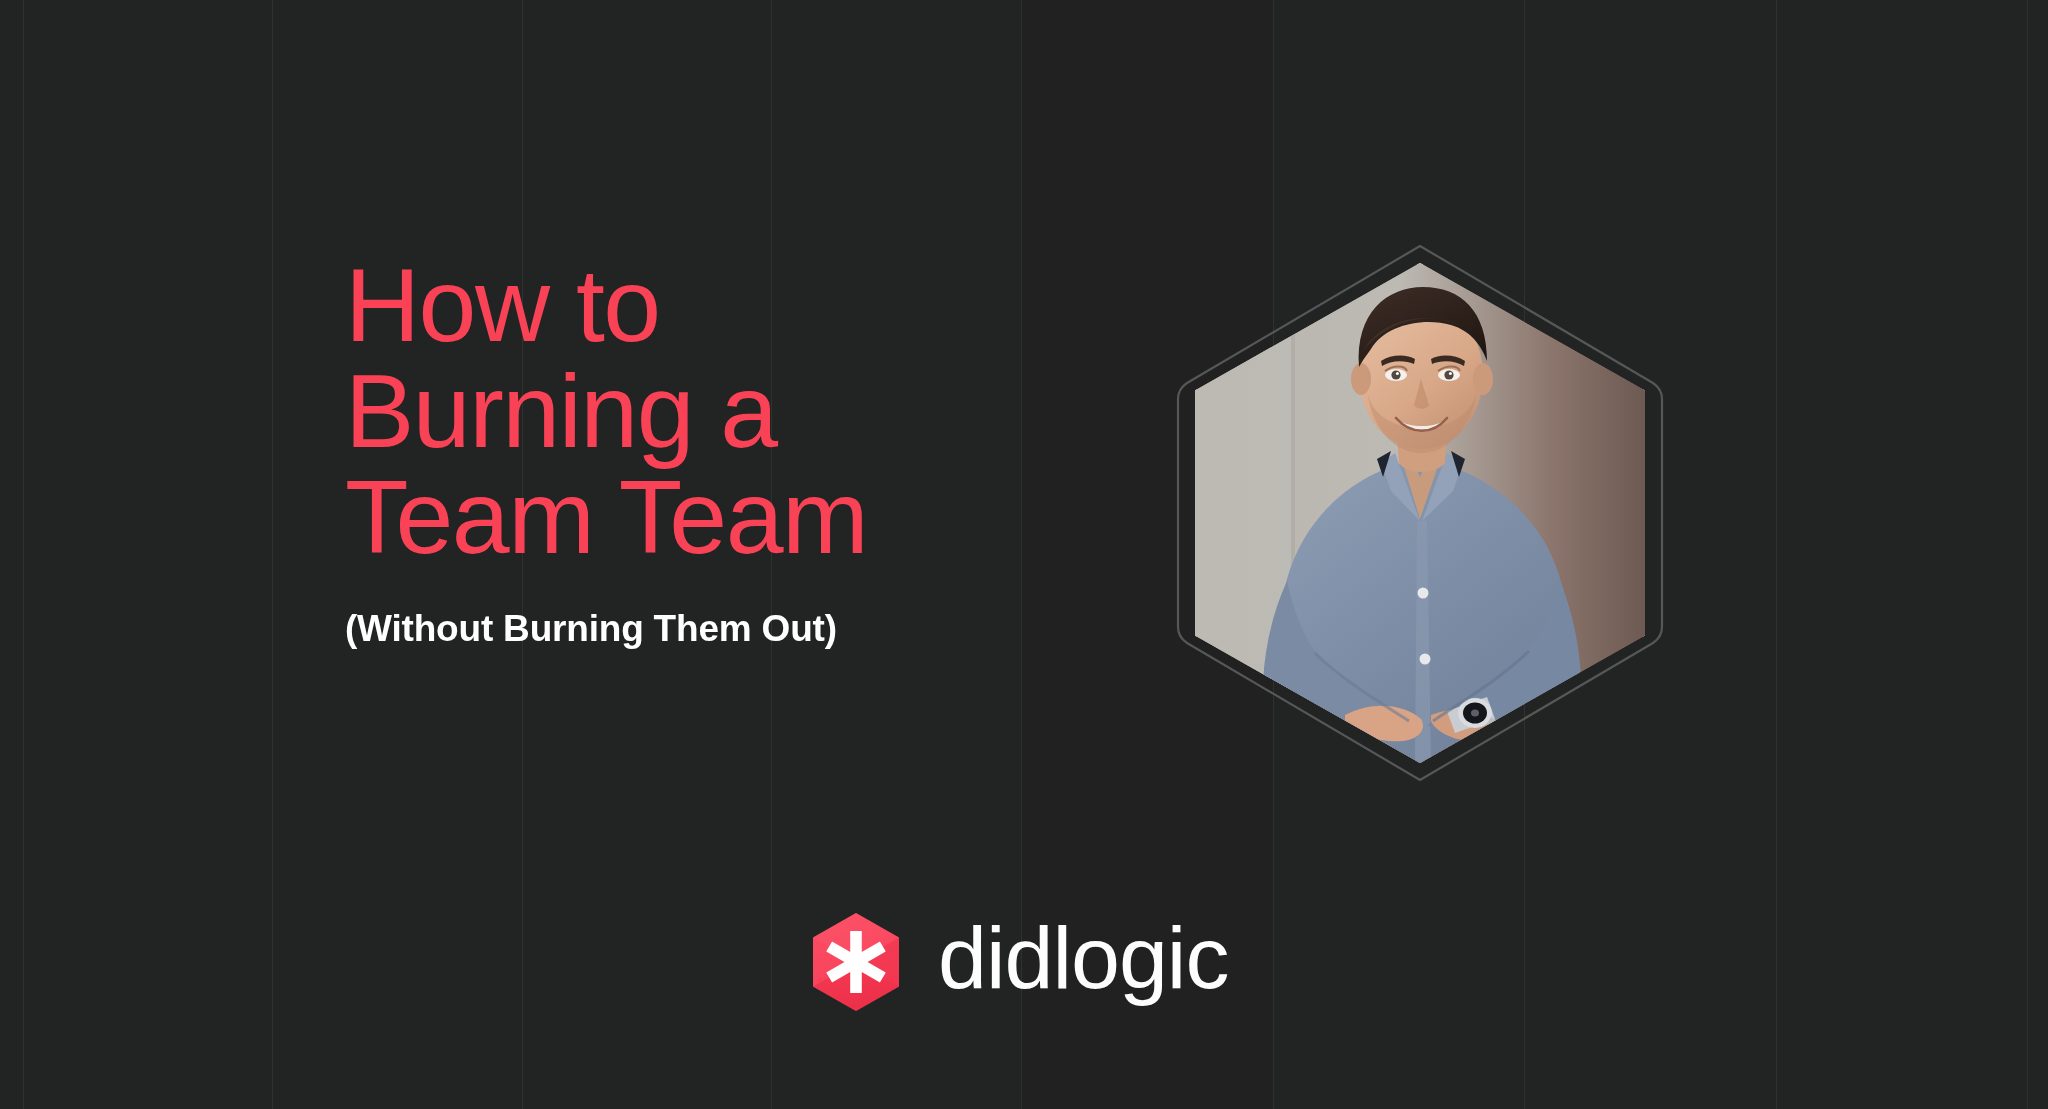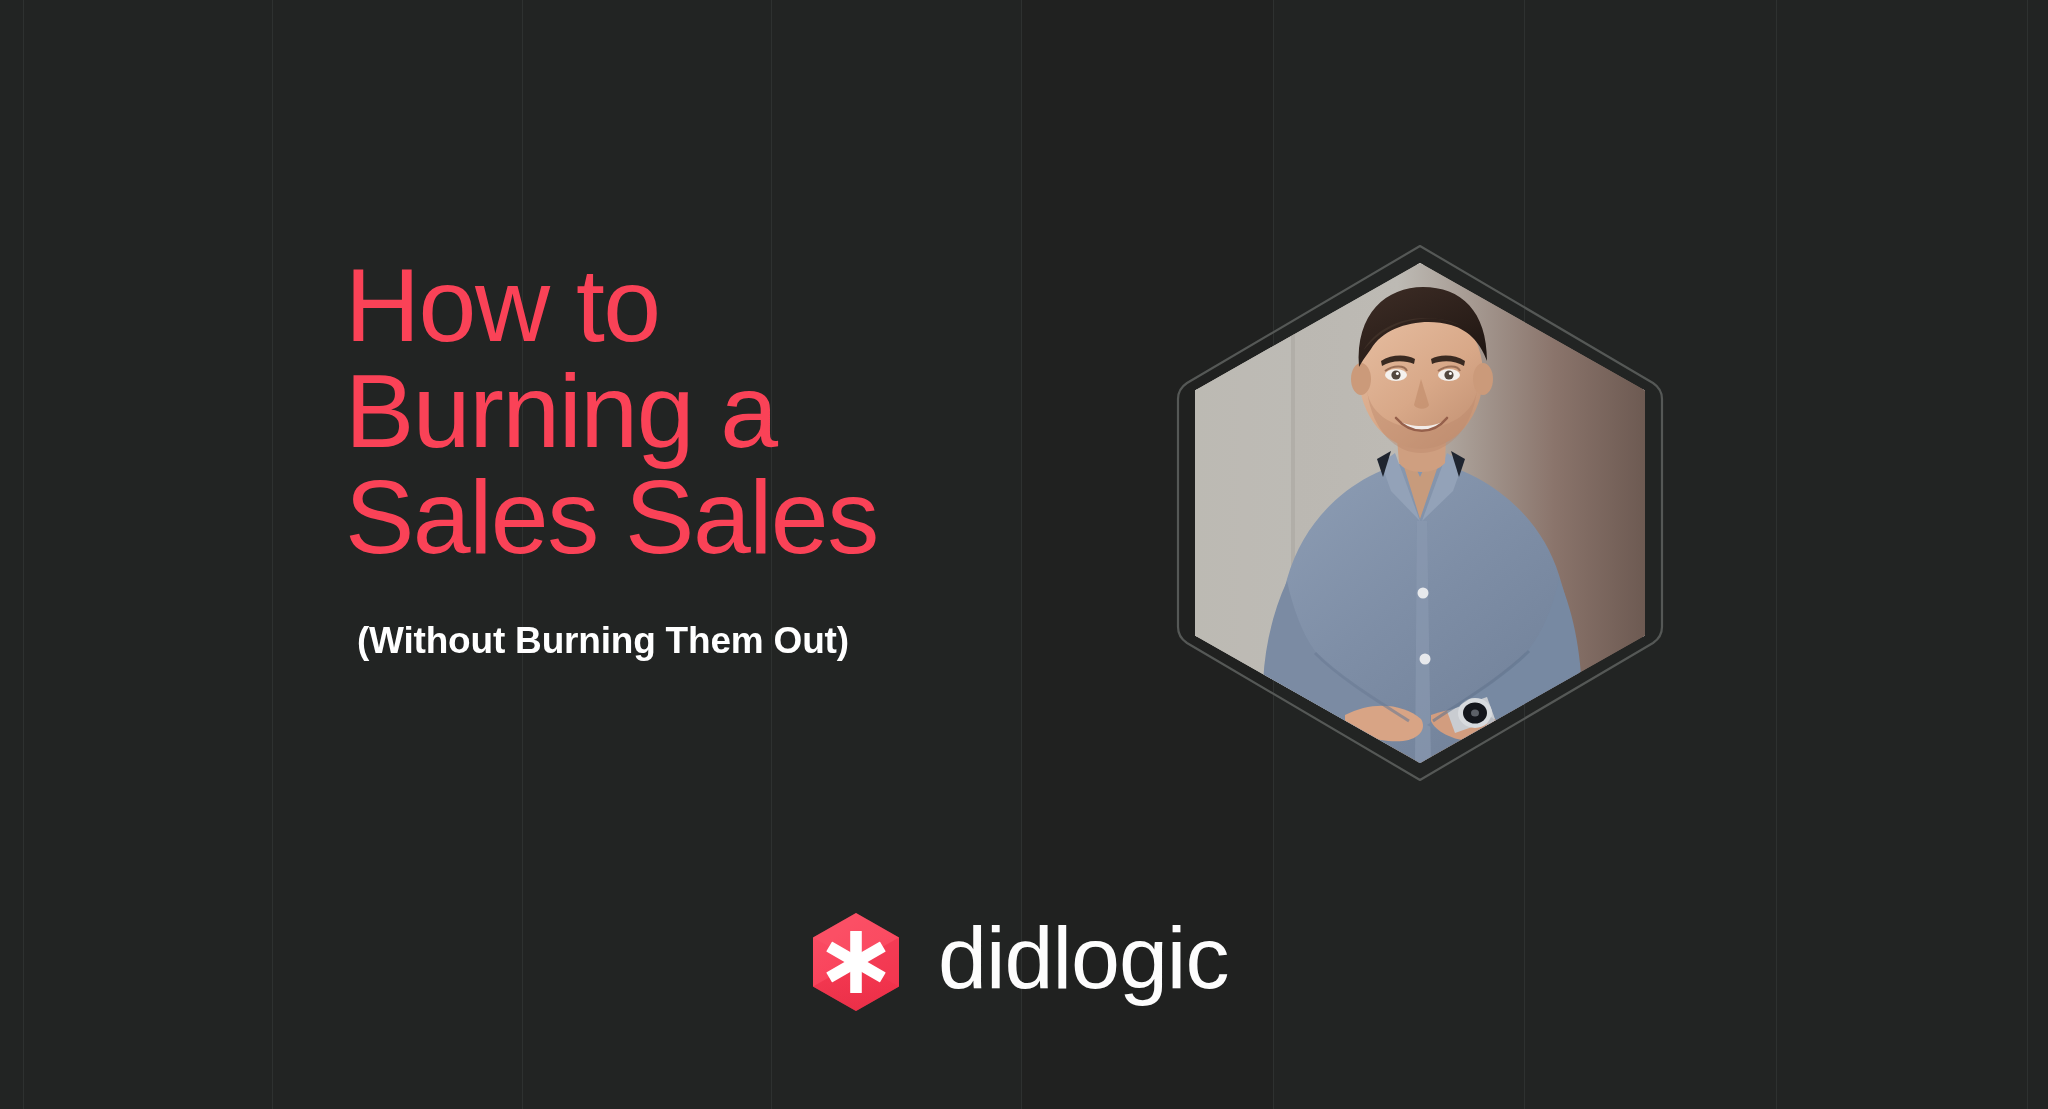--- a/index.html
+++ b/index.html
@@ -56,21 +56,21 @@
     font-weight: 400;
     font-size: 104px;
     line-height: 1.02;
     letter-spacing: -1.5px;
     white-space: nowrap;
   }
   .headline-line {
     display: block;
   }
   #subtitle {
-    margin: 12px;
+    margin: 0;
     padding-top: 38px;
     color: #ffffff;
     font-family: "Liberation Sans", sans-serif;
     font-weight: 700;
     font-size: 37px;
     letter-spacing: -0.2px;
     white-space: nowrap;
   }
 
   
@@ -158,21 +158,21 @@
     <div class="gridline" style="left:1273px;"></div>
     <div class="gridline" style="left:1524px;"></div>
     <div class="gridline" style="left:1776px;"></div>
     <div class="gridline" style="left:2027px;"></div>
   </div>
 
   <div id="headline-block">
     <h1 class="headline">
       <span class="headline-line">How to</span>
       <span class="headline-line">Burning a</span>
-      <span class="headline-line">Sales Sales</span>
+      <span class="headline-line">Team Team</span>
     </h1>
     <p id="subtitle">(Without Burning Them Out)</p>
   </div>
 
   <div id="portrait-wrap">
 
     <div id="portrait-ring">
       <svg width="490" height="540" viewBox="0 0 490 540" aria-hidden="true">
         <path d="M245 3 L478 140 Q487 146 487 156 L487 384 Q487 394 478 400 L245 537 Q245 537 245 537 L12 400 Q3 394 3 384 L3 156 Q3 146 12 140 Z" fill="none" stroke="#555856" stroke-width="2.2" stroke-linejoin="round"></path>
       </svg>

